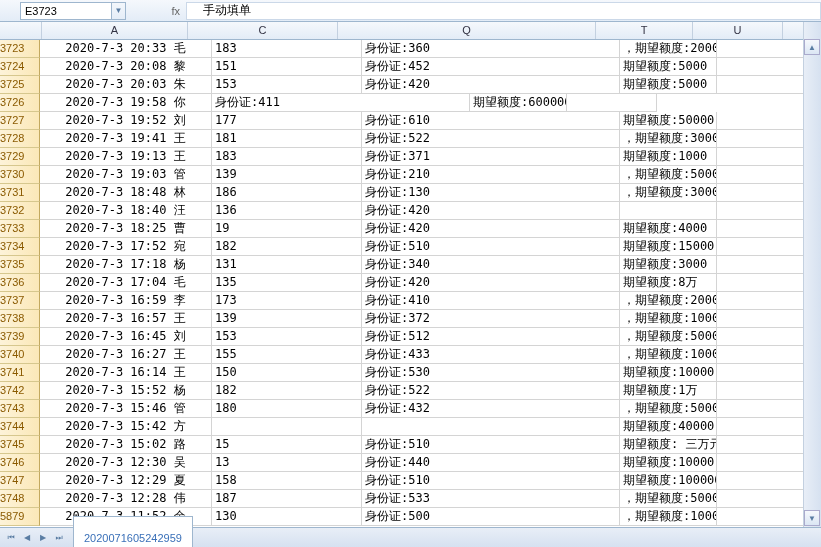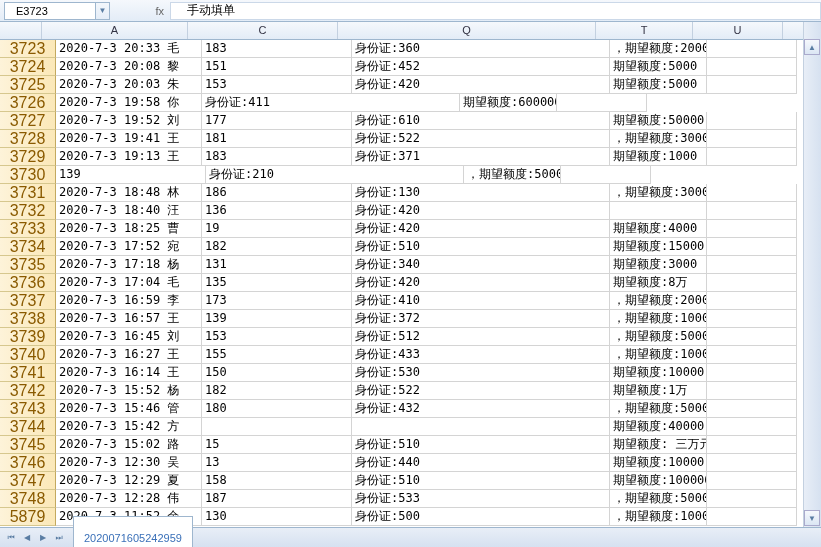--- a/index.html
+++ b/index.html
@@ -1,31 +1,31 @@
 <!DOCTYPE html>
 <html><head>
 <meta charset="utf-8">
 <style>
 *{box-sizing:border-box;margin:0;padding:0}
 body{font-family:"Microsoft YaHei",SimSun,Arial,sans-serif;font-size:12px;background:#fff;width:821px;height:547px;overflow:hidden;position:relative}
 .formula-bar{height:22px;background:linear-gradient(#f5f8fc,#e3ecf7);border-bottom:1px solid #9eb6ce;display:flex;align-items:center}
-.name-box{width:92px;height:18px;background:#fff;border:1px solid #9eb6ce;margin-left:4px;display:flex;align-items:center;padding:0 11px;font-size:11px}
+.name-box{width:92px;height:18px;background:#fff;border:1px solid #9eb6ce;margin-left:20px;display:flex;align-items:center;padding:0 4px;font-size:11px}
 .name-box-dd{width:14px;height:18px;border:1px solid #9eb6ce;border-left:none;display:flex;align-items:center;justify-content:center;font-size:8px;color:#5a7da3}
 .fx-btns{width:60px;display:flex;align-items:center;justify-content:flex-end;gap:4px;padding-right:6px}
 .fx-sym{font-size:11px;color:#666}
 .fx-input{flex:1;height:18px;background:#fff;border:1px solid #cbd8e8;padding:0 16px;display:flex;align-items:center;font-size:12px}
 .grid{position:relative;height:505px}
 .col-headers{display:flex;height:18px;background:linear-gradient(#f5f8fc,#e3ecf7);border-bottom:1px solid #9eb6ce}
 .corner{width:42px;border-right:1px solid #c3d0e0}
 .ch{border-right:1px solid #c3d0e0;text-align:center;line-height:17px;font-size:11px;color:#334}
 .rows{position:relative}
 .row{display:flex;height:18px}
-.rh{width:56px;background:linear-gradient(90deg,#fdf3d9,#fbe8b8);border-bottom:1px solid #d6c78e;border-right:1px solid #c3a95f;text-align:center;line-height:17px;font-size:16px;color:#8a5a00}
+.rh{width:40px;background:linear-gradient(90deg,#fdf3d9,#fbe8b8);border-bottom:1px solid #d6c78e;border-right:1px solid #c3a95f;text-align:left;line-height:17px;font-size:11px;color:#8a5a00}
 .cell{border-right:1px solid #d4d4d4;border-bottom:1px solid #d4d4d4;padding:0 3px;line-height:17px;font-size:12px;overflow:hidden;white-space:nowrap;font-family:SimSun,monospace}
-.ca{width:146px;text-align:left}
+.ca{width:172px;text-align:center}
 .cc{width:150px}
 .cq{width:258px}
 .ct{width:97px}
 .cu{width:90px}
 .tabs{position:absolute;bottom:0;left:0;right:0;height:20px;background:linear-gradient(#e8eef7,#d6e1f0);border-top:1px solid #9eb6ce;display:flex;align-items:center}
 .nav-btns{display:flex;gap:2px;padding:0 4px}
 .nav-btn{width:14px;height:14px;font-size:8px;color:#5a7da3;display:flex;align-items:center;justify-content:center}
 .tab{padding:15px 10px;background:#fff;border:1px solid #9eb6ce;border-bottom:none;font-size:11px;color:#3a70b8;border-radius:0 0 4px 4px;margin-left:3px}
 .vscroll{position:absolute;top:22px;right:0;width:18px;bottom:20px;background:linear-gradient(90deg,#e8eef7,#d6e1f0);border-left:1px solid #c3d0e0}
 .sbtn{position:absolute;width:16px;height:16px;background:linear-gradient(#f5f8fc,#dbe6f4);border:1px solid #aac;font-size:8px;color:#5a7da3;display:flex;align-items:center;justify-content:center}
@@ -106,20 +106,21 @@
       <div class="row">
         <div class="rh">3729</div>
         <div class="cell ca">2020-7-3 19:13 王</div>
         <div class="cell cc">183</div>
         <div class="cell cq">身份证:371</div>
         <div class="cell ct">期望额度:1000</div>
         <div class="cell cu"></div>
       </div>
       <div class="row">
         <div class="rh">3730</div>
+        <div class="cell ca">2020-7-3 19:03 管</div>
         <div class="cell cc">139</div>
         <div class="cell cq">身份证:210</div>
         <div class="cell ct">，期望额度:5000</div>
         <div class="cell cu"></div>
       </div>
       <div class="row">
         <div class="rh">3731</div>
         <div class="cell ca">2020-7-3 18:48 林</div>
         <div class="cell cc">186</div>
         <div class="cell cq">身份证:130</div>

